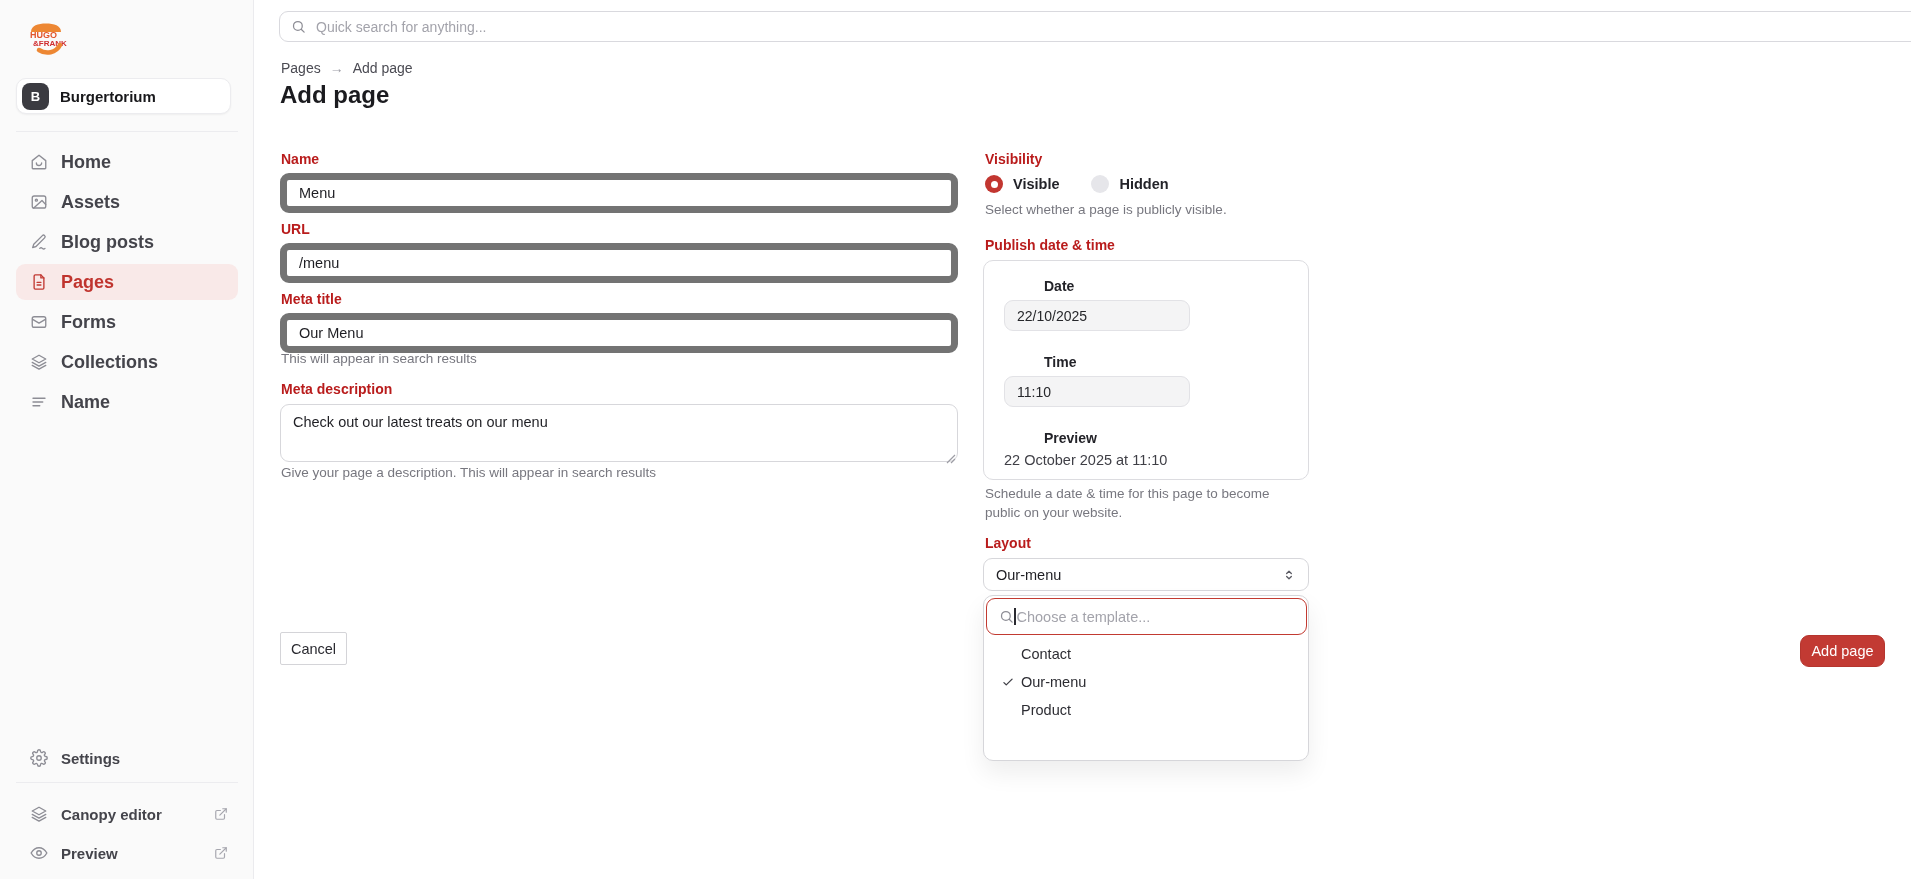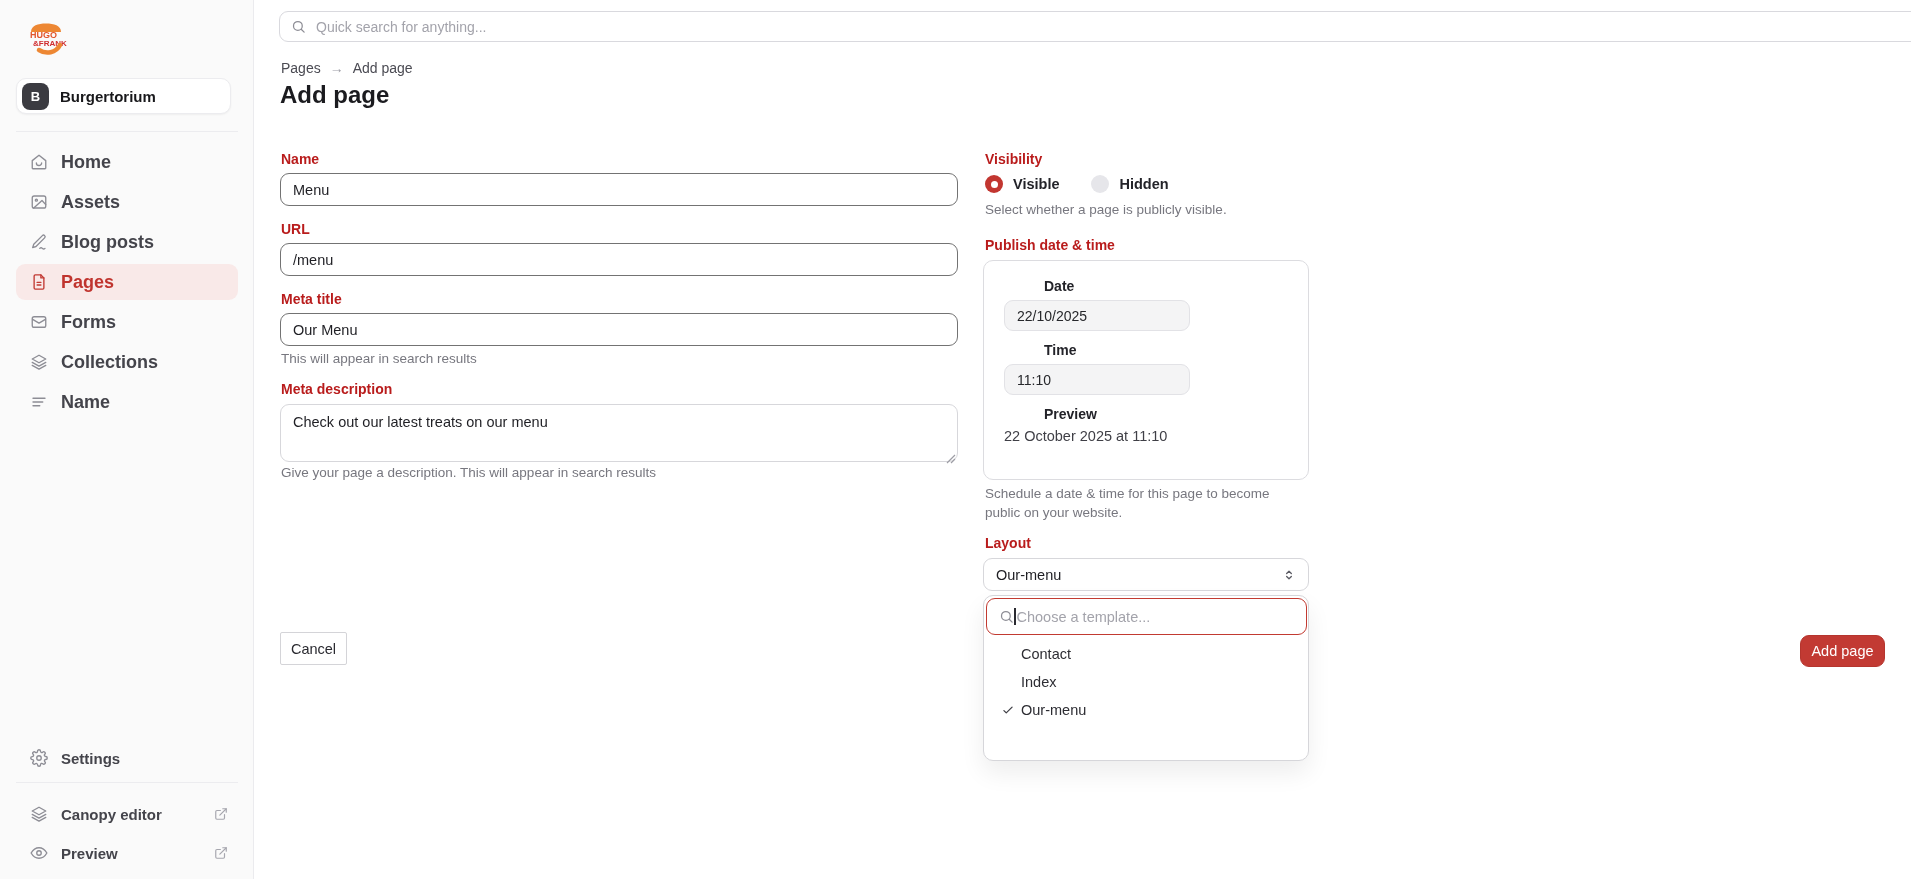--- a/index.html
+++ b/index.html
@@ -44,21 +44,21 @@
   
   .breadcrumb{position:absolute;left:281px;top:60px;font-size:14px;color:#4b4b53;
               display:flex;align-items:center;gap:9px;}
   .breadcrumb .sep{color:#9d9da5;font-size:14px;}
   .breadcrumb span{cursor:pointer;}
   .page-title{position:absolute;left:280px;top:81px;font-size:24px;font-weight:700;color:#1b1b1f;}
 
   
   .flabel{position:absolute;font-size:14px;font-weight:700;color:#b91c1c;}
   .fhelp{position:absolute;font-size:13.5px;color:#77777f;}
-  .tinput{position:absolute;left:280px;width:678px;height:33px;border:1px solid #737373;
+  .tinput{position:absolute;left:280px;width:678px;height:33px;border:7px solid #737373;
           border-radius:9px;background:#fff;font-size:14.5px;color:#1f1f24;padding:13px 12px;
           font-family:"Liberation Sans",sans-serif;outline:none;}
   .tarea{position:absolute;left:280px;top:404px;width:678px;height:58px;border:1px solid #d7d7db;
          border-radius:9px;background:#fff;font-size:14.5px;color:#1f1f24;padding:9px 12px;
          font-family:"Liberation Sans",sans-serif;outline:none;resize:none;}
   .grip{position:absolute;left:946px;top:450px;color:#9d9da5;}
 
   
   .btn-cancel{position:absolute;left:280px;top:632px;width:67px;height:33px;background:#fff;
               border:1px solid #d4d4d8;border-radius:2px;font-size:14.5px;color:#2a2a30;
@@ -76,21 +76,21 @@
                     border-radius:50%;background:#fff;}
   .radio.unsel{background:#e6e6ea;}
   .radio-gap{width:12px;}
 
   .pub-card{position:absolute;left:983px;top:260px;width:326px;height:220px;background:#fff;
             border:1px solid #dcdce0;border-radius:10px;padding:17px 20px;}
   .pub-card .lab{font-size:14px;font-weight:700;color:#232329;padding-left:40px;}
   .pill-input{width:186px;height:31px;background:#f4f4f5;border:1px solid #e2e2e6;border-radius:9px;
               font-size:14px;color:#26272b;padding:0 12px;margin-top:6px;
               font-family:"Liberation Sans",sans-serif;outline:none;display:block;}
-  .pub-card .mt{margin-top:11px;}
+  .pub-card .mt{margin-top:23px;}
   .preview-val{font-size:14.5px;color:#3f3f46;margin-top:6px;}
 
   .select{position:absolute;left:983px;top:558px;width:326px;height:33px;border:1px solid #d7d7db;
           border-radius:9px;background:#fff;display:flex;align-items:center;padding:0 12px;
           font-size:14.5px;color:#1f1f24;cursor:pointer;}
   .select .icn{margin-left:auto;color:#5a5a62;display:flex;}
 
   .dropdown{position:absolute;left:983px;top:595px;width:326px;height:166px;background:#fff;
             border:1px solid #d6d6da;border-radius:10px;box-shadow:0 12px 24px rgba(0,0,0,.07);}
   .dd-search{position:absolute;left:2px;top:2px;width:321px;height:37px;border:1.5px solid #c23a31;
@@ -323,27 +323,27 @@
       </span>
       <span class="caret"></span>
       <span class="dd-ph">Choose a template...</span>
     </div>
     <div class="dd-list">
       <div class="dd-opt">
         <span class="chk empty"></span>
         <span>Contact</span>
       </div>
       <div class="dd-opt">
-        <span class="chk empty"></span>
-        <span>Index</span>
-      </div>
-      <div class="dd-opt">
         <span class="chk">
           <svg width="14" height="14" viewBox="0 0 24 24" fill="none" stroke="currentColor" stroke-width="2.2" stroke-linecap="round" stroke-linejoin="round">
               <path d="m5 13 4 4L19 7"></path>
             </svg>
         </span>
         <span>Our-menu</span>
       </div>
+      <div class="dd-opt">
+        <span class="chk empty"></span>
+        <span>Product</span>
+      </div>
     </div>
   </div>
 
 </div>
 
 </body></html>

